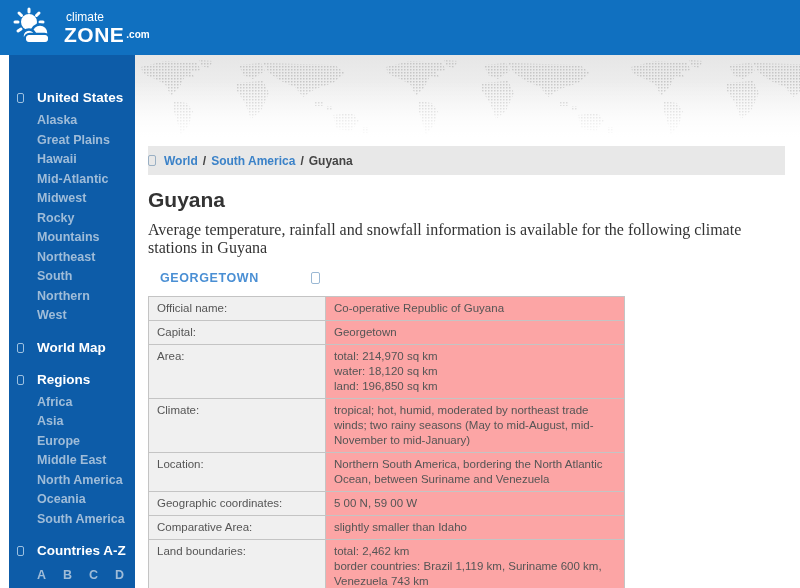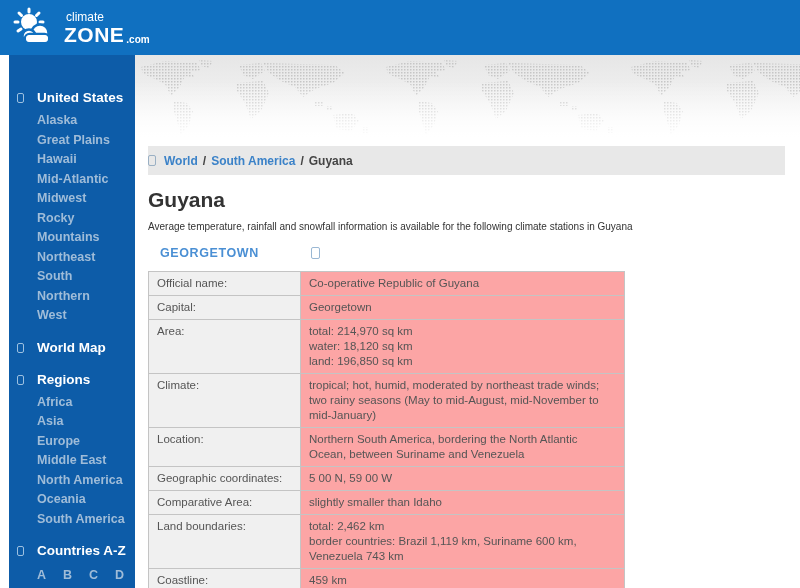--- a/index.html
+++ b/index.html
@@ -11,21 +11,21 @@
   html,body{width:800px;height:588px;overflow:hidden;}
   body{font-family:"Liberation Sans","DejaVu Sans",sans-serif;background:#fff;}
   .viewport{position:relative;width:800px;height:588px;overflow:hidden;background:#fff;}
 
   
   .header{position:absolute;left:0;top:0;width:800px;height:55px;background:var(--header-bg);z-index:3;}
   .logo{position:absolute;left:12px;top:7px;display:flex;align-items:center;cursor:pointer;}
   .logo-icon{width:48px;height:42px;margin-right:4px;}
   .logo-text{color:#fff;line-height:1;}
   .logo-line1{font-size:12px;font-weight:400;margin-left:2px;margin-bottom:1px;}
-  .logo-line2{display:flex;align-items:flex-end;}
+  .logo-line2{display:flex;align-items:center;}
   .logo-zone{font-size:21px;font-weight:bold;letter-spacing:.5px;}
   .logo-tld{font-size:10px;font-weight:bold;margin-left:2px;}
 
   
   .sidebar{position:absolute;left:9px;top:55px;width:135px;height:533px;background:var(--sidebar-bg);padding-top:33px;overflow:hidden;}
   .side-section{margin-bottom:12px;}
   .side-header{display:flex;align-items:center;padding-left:8px;margin-bottom:3px;}
   .bullet-box{display:inline-block;width:7px;height:10px;border:1px solid #9cc0e0;border-radius:2px;margin-right:13px;flex:0 0 auto;}
   .side-header a{color:#ffffff;font-size:13.5px;font-weight:bold;text-decoration:none;line-height:20px;}
   .side-items{padding-left:28px;}
@@ -40,29 +40,29 @@
   .map-fade{position:absolute;left:0;top:0;width:100%;height:100%;background:linear-gradient(to bottom,rgba(255,255,255,0) 30%,#ffffff 96%);}
   .content{padding:3px 15px 0 13px;}
 
   .breadcrumb{background:var(--breadcrumb-bg);height:29px;display:flex;align-items:center;padding-left:0;font-size:12px;font-weight:bold;color:#444;}
   .crumb-box{display:inline-block;width:8px;height:11px;border:1px solid #9ab0c4;border-radius:2px;margin-right:8px;}
   .breadcrumb a{color:var(--link-blue);text-decoration:none;}
   .crumb-sep{margin:0 5px;color:#444;}
   .crumb-current{color:#444;}
 
   .page-title{margin-top:13px;font-size:21px;font-weight:bold;color:var(--body-text);}
-  .page-intro{margin-top:9px;font-size:10px;color:var(--body-text);}
+  .page-intro{margin-top:9px;font-size:16px;color:var(--body-text);font-family:Liberation Serif, serif;}
 
   .station-row{margin-top:13px;display:flex;align-items:center;padding-left:12px;height:16px;}
   .station-link{color:#4a8fd4;font-size:12.5px;font-weight:bold;letter-spacing:.6px;text-decoration:none;}
   .station-box{display:inline-block;width:9px;height:12px;border:1px solid #9ab8d4;border-radius:2px;margin-left:52px;}
 
   .facts{margin-top:10px;border-collapse:collapse;width:477px;table-layout:fixed;}
   .facts td{border:1px solid var(--table-border);font-size:11.5px;color:var(--table-text);padding:4px 8px;vertical-align:top;line-height:15px;}
-  .facts td.fact-label{width:152px;background:var(--label-bg);}
+  .facts td.fact-label{width:177px;background:var(--label-bg);}
   .facts td.fact-value{background:#fca5a5;}
 </style>
 </head>
 <body>
 
 <div class="viewport">
 
   <div class="header">
     <div class="logo">
       <svg class="logo-icon" viewBox="0 0 48 42" aria-hidden="true">

